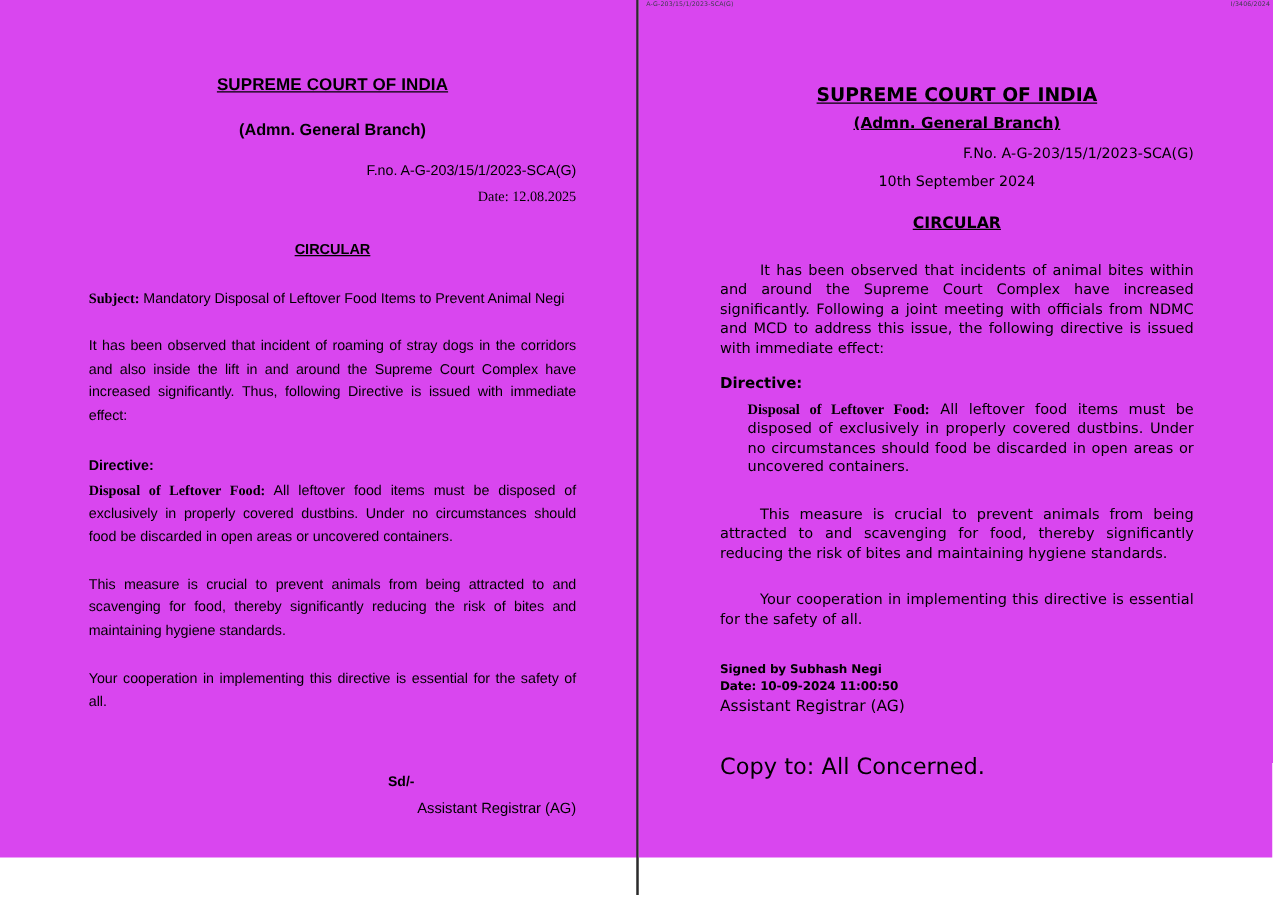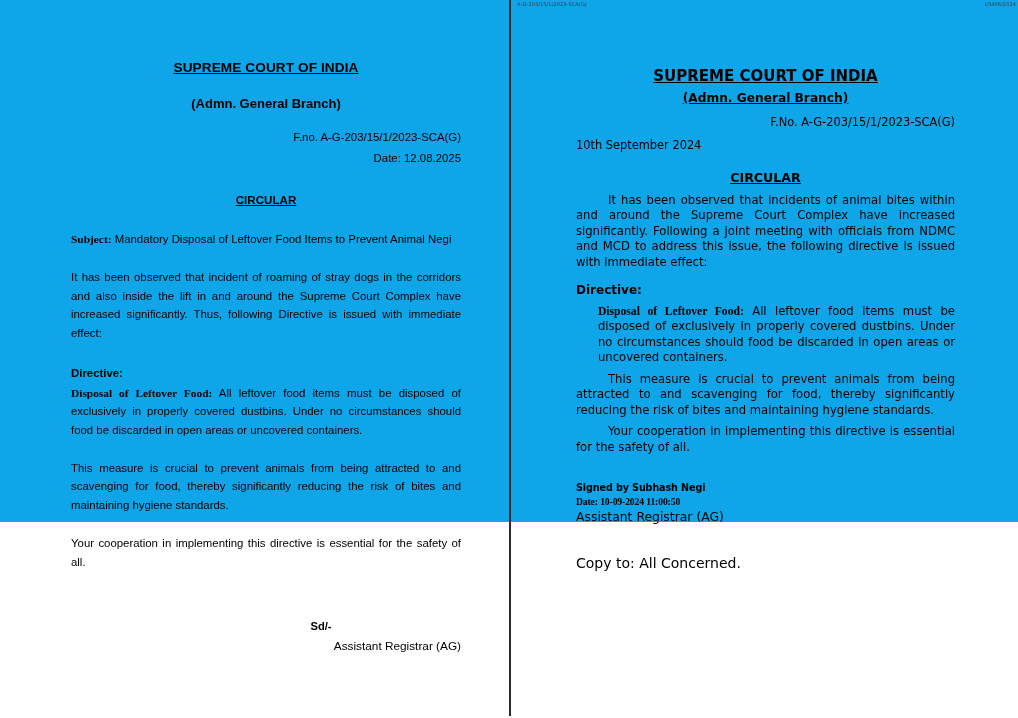--- a/index.html
+++ b/index.html
@@ -13,22 +13,22 @@
     position: relative;
     overflow: hidden;
     font-family: "Liberation Sans", sans-serif;
     color: #000000;
   }
 
   
   .page {
     position: absolute;
     top: 0;
-    height: 522px;
-    background: #0ea5e9;
+    height: 686px;
+    background: #d946ef;
     box-sizing: border-box;
   }
   .page-left {
     left: 0;
     width: 510px;
   }
   .page-right {
     left: 511px;
     width: 507px;
   }
@@ -68,20 +68,21 @@
   }
   .l-fileno {
     text-align: right;
     font-size: 11.4px;
     margin-top: 14px;
   }
   .l-date {
     text-align: right;
     font-size: 11.4px;
     margin-top: 2px;
+    font-family: Liberation Serif, serif;
   }
   .l-circular {
     text-align: center;
     font-weight: bold;
     font-size: 11.6px;
     text-decoration: underline;
     margin-top: 24px;
   }
   .l-para {
     text-align: justify;
@@ -150,21 +151,21 @@
     font-size: 12.2px;
     text-decoration: underline;
     margin-top: 4px;
   }
   .r-fileno {
     text-align: right;
     font-size: 11.4px;
     margin-top: 9px;
   }
   .r-date {
-    text-align: left;
+    text-align: center;
     font-size: 11.4px;
     margin-top: 7px;
   }
   .r-circular {
     text-align: center;
     font-weight: bold;
     font-size: 12.6px;
     text-decoration: underline;
     margin-top: 17px;
   }
@@ -175,21 +176,21 @@
     line-height: 1.28;
   }
   .r-subject .ul { text-decoration: underline; }
   .r-subject .cont {
     display: block;
     padding-left: 42px;
   }
   .r-para {
     text-align: justify;
     text-indent: 32px;
-    margin-top: 6px;
+    margin-top: 22px;
   }
   .r-directive-head {
     font-weight: bold;
     font-size: 12px;
     margin-top: 11px;
   }
   .r-directive-item {
     text-align: justify;
     margin-top: 6px;
     padding-left: 22px;
@@ -202,29 +203,28 @@
     font-weight: bold;
     letter-spacing: -.1px;
     padding-right: 22px;
   }
   .r-sign-line2 {
     font-size: 9.6px;
     font-weight: bold;
     letter-spacing: -.1px;
     margin-top: 1px;
     padding-right: 25px;
-    font-family: Liberation Serif, serif;
   }
   .r-sign-role {
     font-size: 12.4px;
     margin-top: 0px;
   }
   .r-copyto {
     margin-top: 28px;
-    font-size: 14px;
+    font-size: 18px;
   }
 </style>
 </head>
 <body>
 
 <div class="page page-left">
   <div class="l-body">
 
     <div class="l-title">SUPREME COURT OF INDIA</div>
     <div class="l-subtitle">(Admn. General Branch)</div>

